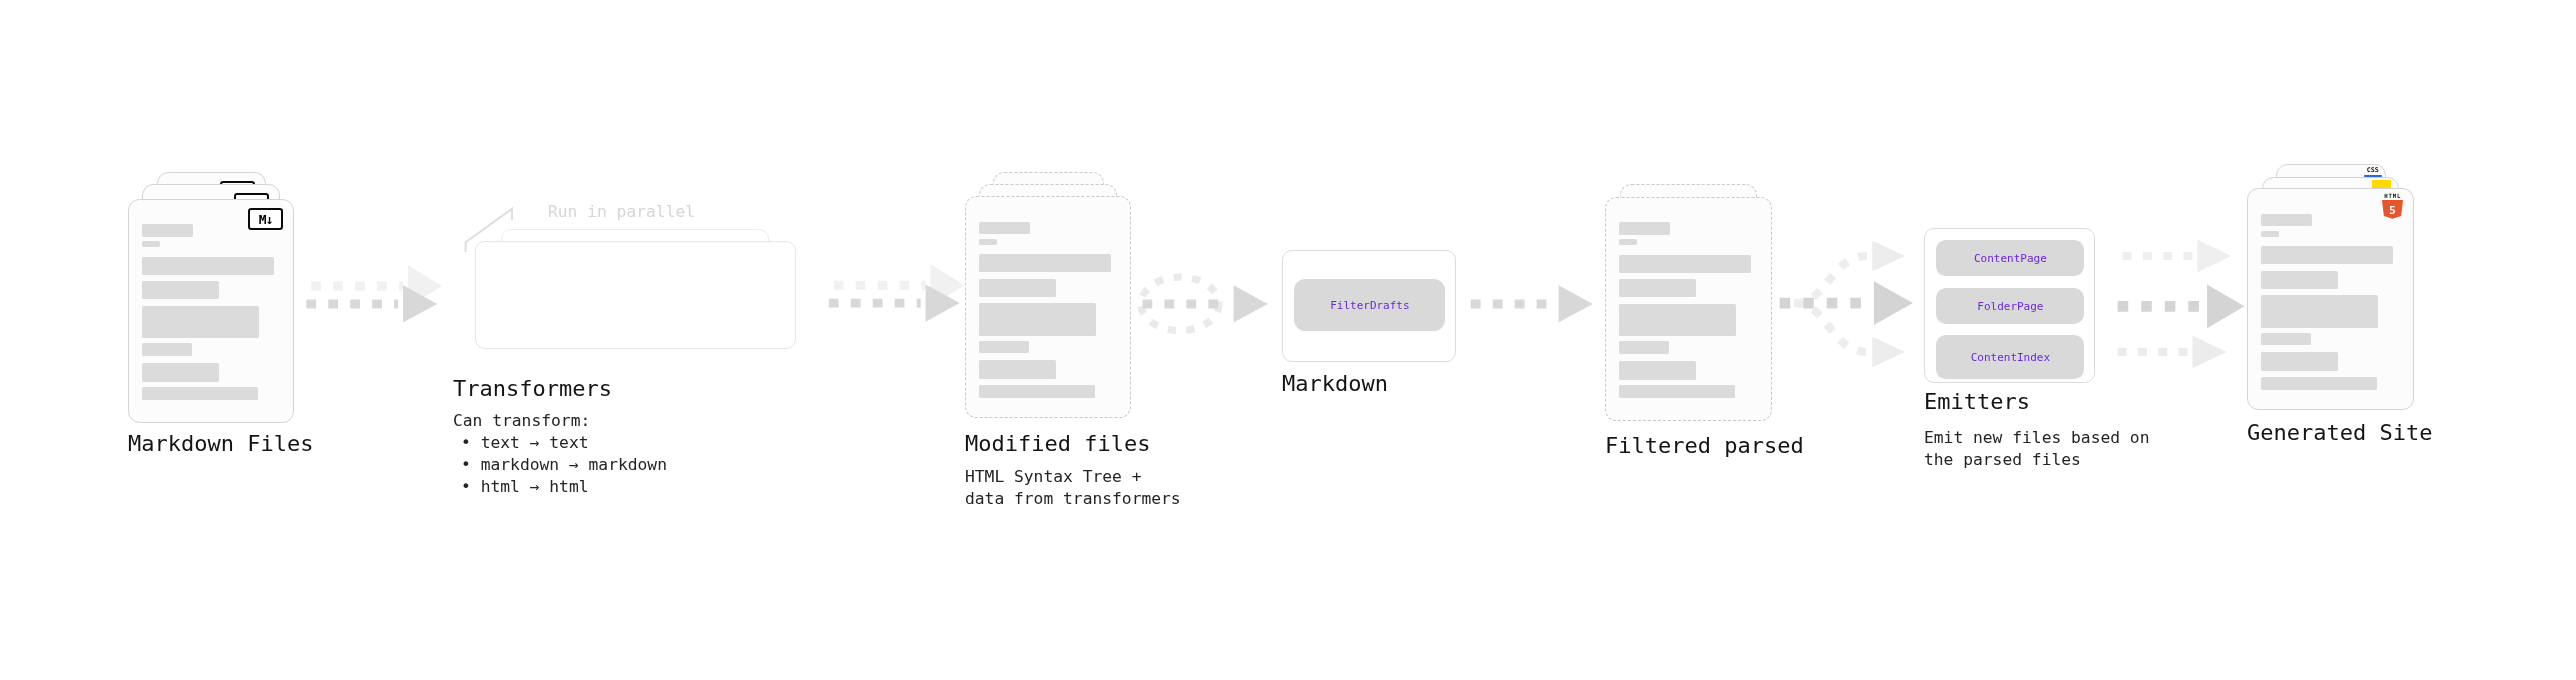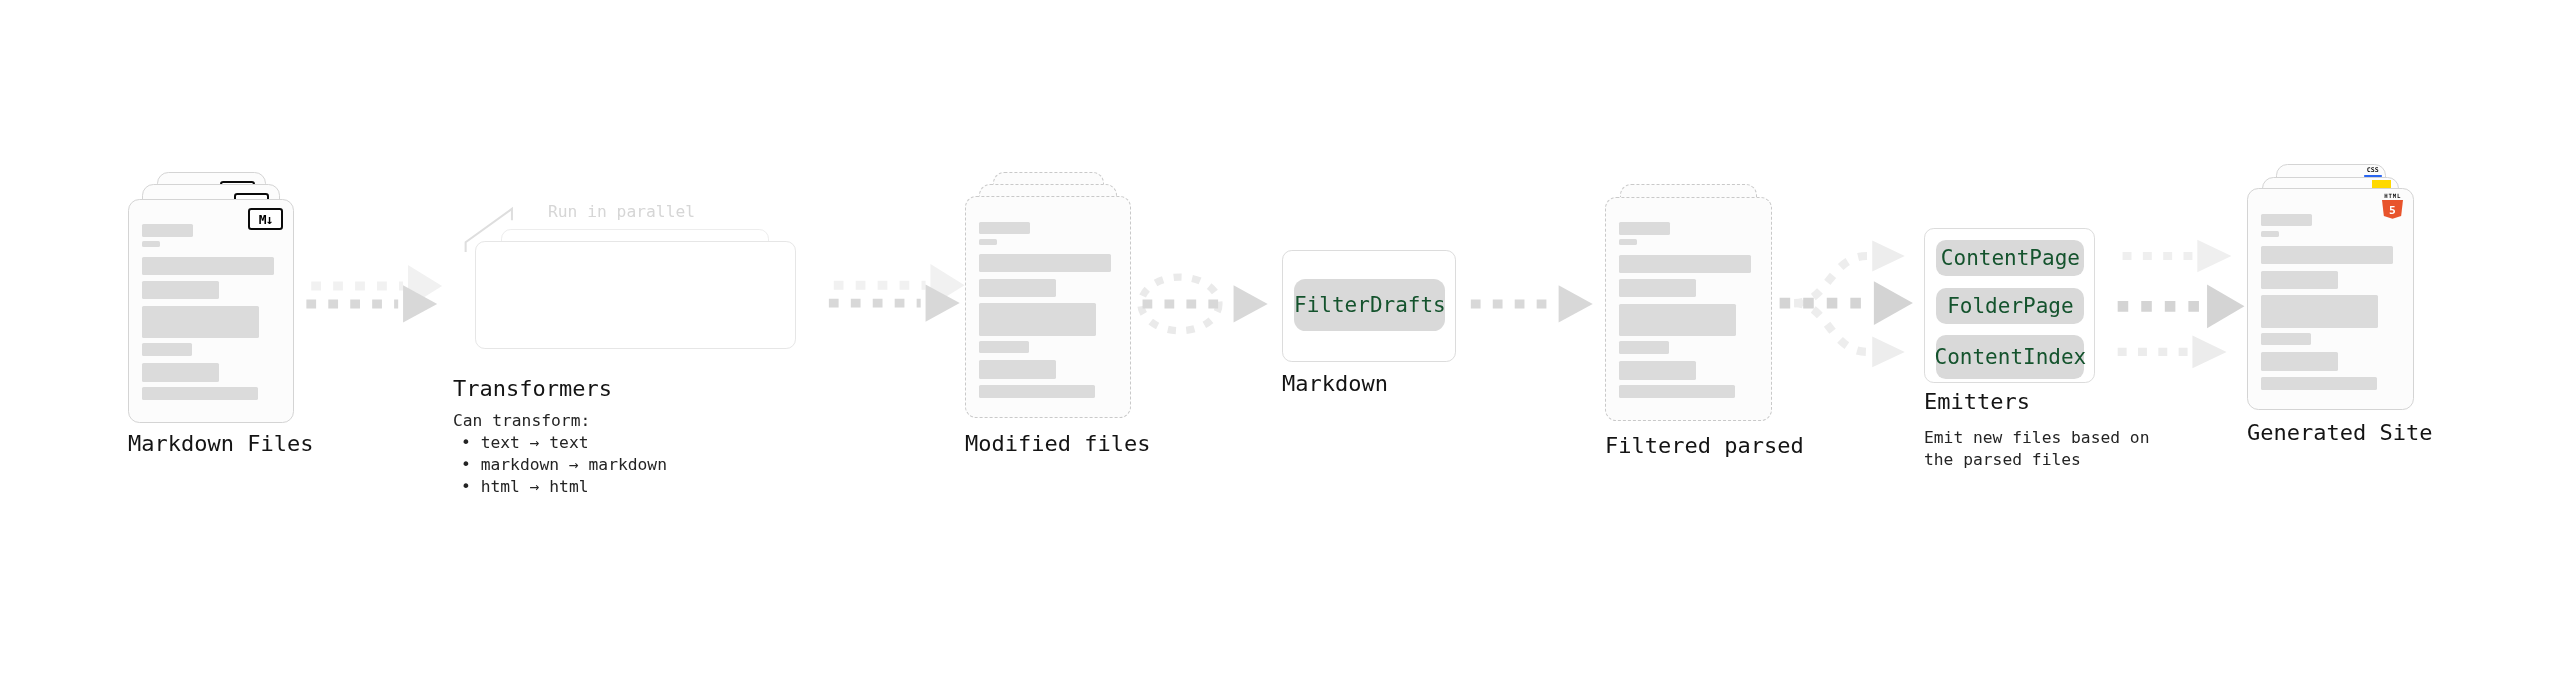--- a/index.html
+++ b/index.html
@@ -18,21 +18,21 @@
     position:absolute;top:8.1px;right:9.8px;width:31px;height:18px;background:#ffffff;
     border:2px solid #0a0a0a;border-radius:3.3px;display:flex;align-items:center;justify-content:center;
     font-size:13px;font-weight:bold;color:#000;letter-spacing:-0.8px;
   }
   .panel{position:absolute;background:#ffffff;border-radius:9.8px;}
   .panel.front{border:1.6px solid #dcdcdc;}
   .panel.back1{border:1.6px solid #e6e6e6;}
   .panel.back2{border:1.6px solid #ededed;}
   .pill{
     position:absolute;background:#d9d9d9;border-radius:11.4px;display:flex;align-items:center;justify-content:center;
-    font-size:21px;color:#14532d;white-space:nowrap;
+    font-size:11px;color:#6d28d9;white-space:nowrap;
   }
   .pill.ghost1{background:#e3e3e3;}
   .pill.ghost2{background:#efefef;}
   .node-title{
     position:absolute;z-index:3;font-size:22px;font-weight:500;color:#141414;white-space:nowrap;line-height:28px;
   }
   .node-desc{position:absolute;z-index:3;font-size:16.3px;color:#242424;line-height:22px;}
   .node-desc .line{white-space:nowrap;}
   .node-desc .indent{padding-left:8.1px;}
   .annotation{position:absolute;z-index:3;font-size:16.3px;color:#d6d6d6;white-space:nowrap;margin-left:23px;}
@@ -135,20 +135,24 @@
         <div class="bar" style="width:132px;height:18px;margin-top:9.8px"></div>
         <div class="bar" style="width:77px;height:18px;margin-top:6.5px"></div>
         <div class="bar" style="width:117px;height:32.5px;margin-top:6.5px"></div>
         <div class="bar" style="width:50px;height:12.2px;margin-top:4.9px"></div>
         <div class="bar" style="width:77px;height:18.7px;margin-top:7.3px"></div>
         <div class="bar" style="width:116px;height:13px;margin-top:5.7px"></div>
       </div>
     </div>
   </div>
   <div class="node-title" style="left:965px;top:430px">Modified files</div>
+  <div class="node-desc" style="left:965px;top:466px">
+    <div class="line">HTML Syntax Tree +</div>
+    <div class="line">data from transformers</div>
+  </div>
 
   <div class="panel-stack" style="left:1282px;top:250px;width:174px;height:136px">
     <div class="panel front" style="left:0;right:0;top:0;height:110px">
       <div class="pill" style="left:11.4px;top:28px;width:151px;height:52px">FilterDrafts</div>
     </div>
   </div>
   <div class="node-title" style="left:1282px;top:370px">Markdown</div>
 
   <div class="doc-stack" style="left:1605px;top:184px;width:167px;height:237px">
     <div class="doc-card dashed" style="left:14.6px;right:14.6px;top:0;height:65px"></div>

